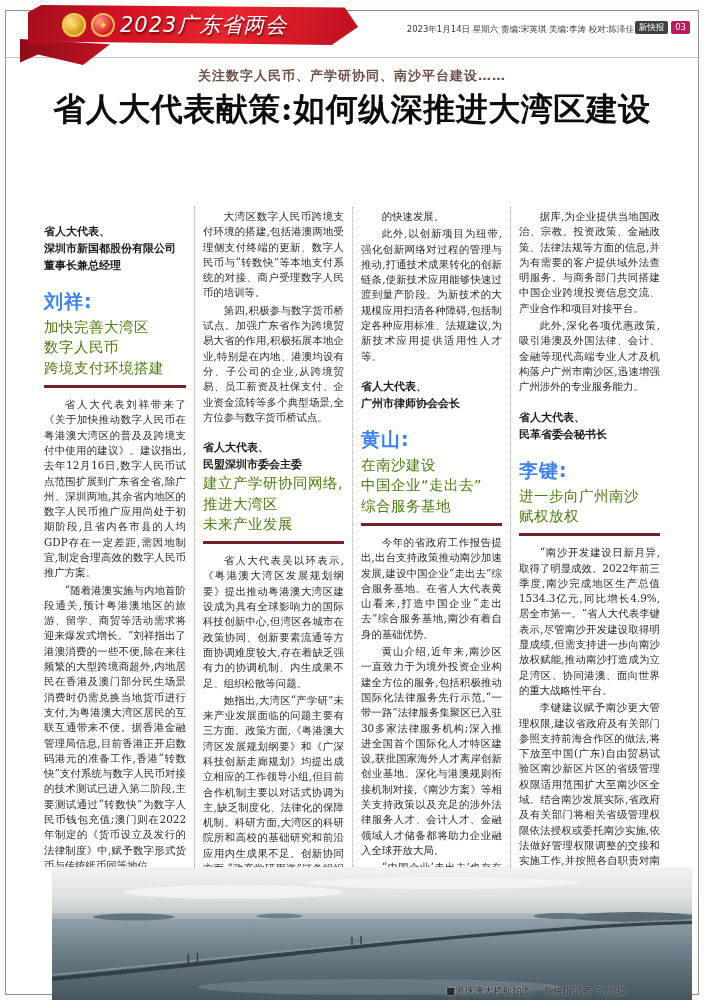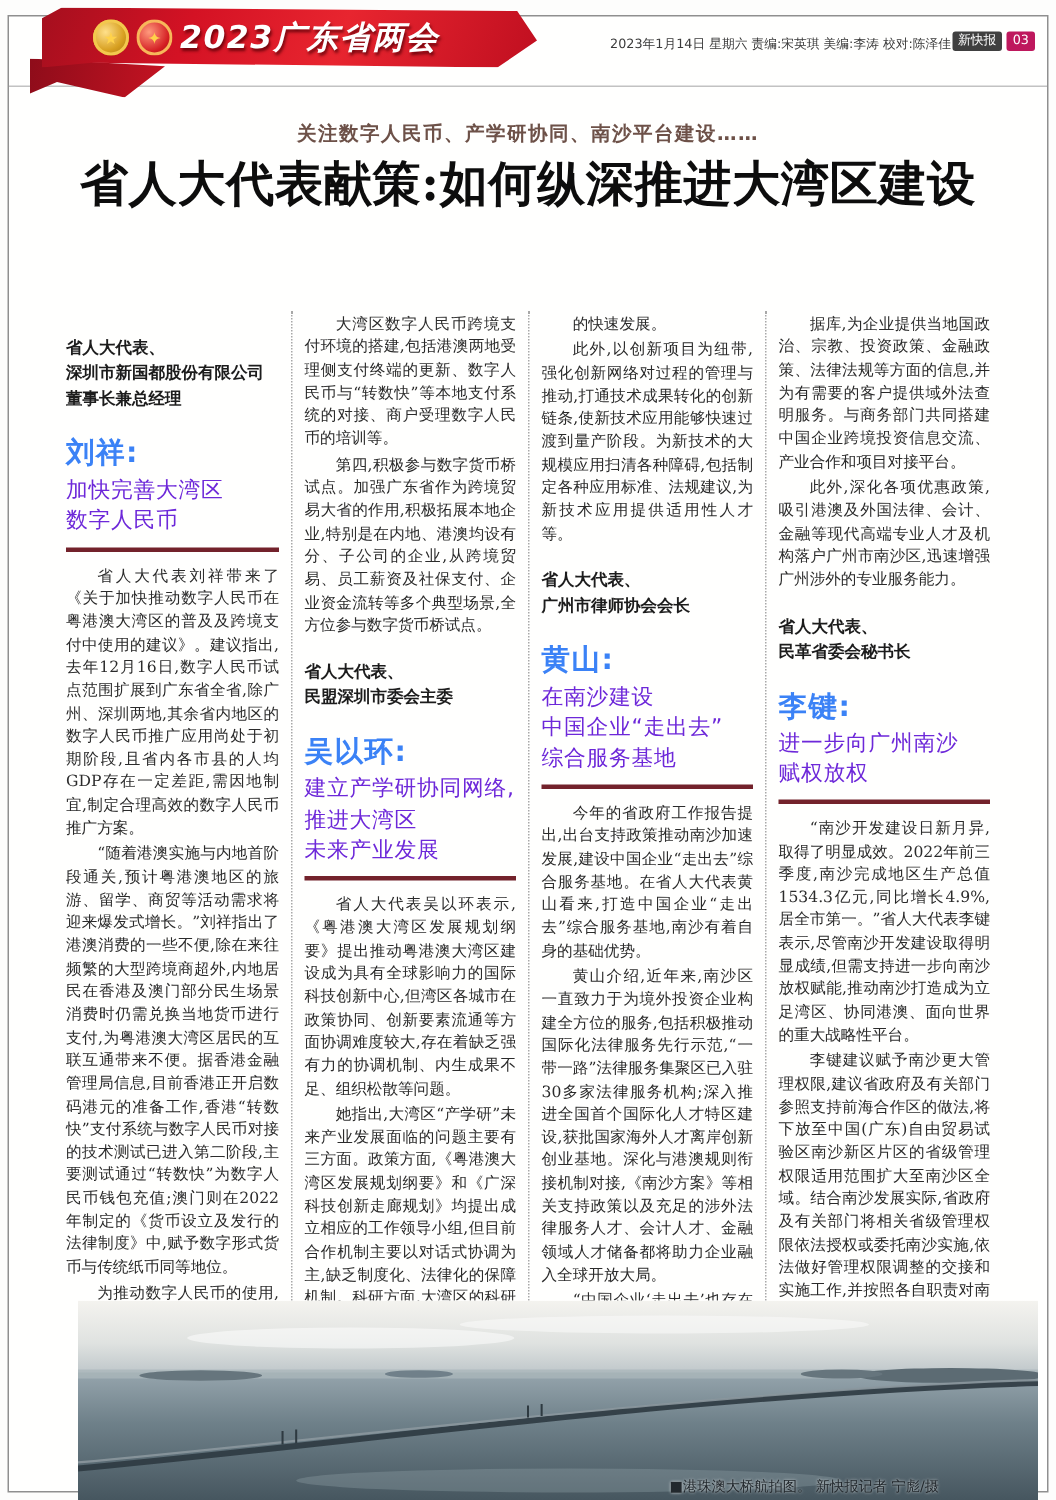--- a/index.html
+++ b/index.html
@@ -14,52 +14,52 @@
     background:linear-gradient(110deg,#a50f1e 0%,#d41224 30%,#e8252f 60%,#c00f20 100%);
     clip-path:polygon(0 18%,4% 0,96% 6%,100% 55%,92% 100%,10% 92%,0 100%);
     display:flex;align-items:center;padding-left:34px;box-shadow:0 2px 3px rgba(120,10,20,.4);}
   .banner-tail{position:absolute;left:14px;top:28px;width:90px;height:26px;
     background:linear-gradient(100deg,#8e0c1a,#c51322);
     clip-path:polygon(0 0,100% 20%,70% 100%,20% 60%,0 90%);}
   .emblem{width:24px;height:24px;border-radius:50%;margin-right:5px;flex:0 0 auto;
     display:flex;align-items:center;justify-content:center;font-size:11px;color:#ffd24a;}
   .emblem.nat{background:radial-gradient(circle at 35% 35%,#ffe08a,#d8a021 55%,#9c6a0c);box-shadow:0 0 0 2px #f3c84e inset;}
   .emblem.cppcc{background:radial-gradient(circle at 35% 35%,#ff9a7d,#d41d22 60%,#8e0c14);box-shadow:0 0 0 2px #f7b65a inset;}
-  .banner-title{color:#fff;font-size:21px;font-weight:bold;font-style:italic;letter-spacing:1px;
+  .banner-title{color:#fff;font-size:21px;font-weight:normal;font-style:italic;letter-spacing:1px;
     text-shadow:1px 2px 2px rgba(90,0,8,.8);white-space:nowrap;}
   .dateline{position:absolute;right:64px;top:13px;font-size:8.5px;color:#3a3a3a;white-space:nowrap;}
   .badges{position:absolute;right:8px;top:10px;display:flex;gap:3px;}
   .badge{font-size:8.5px;color:#fff;padding:2px 4px;border-radius:2px;line-height:1;}
   .badge.paper{background:#404040;}
   .badge.pageno{background:#be185d;}
 
   
   .headblock{position:absolute;left:0;right:0;top:47px;height:76px;text-align:center;}
-  .kicker{margin-top:22px;font-size:13px;font-weight:bold;color:#6d5148;letter-spacing:1px;}
+  .kicker{margin-top:9px;font-size:13px;font-weight:bold;color:#6d5148;letter-spacing:1px;}
   .headline{margin-top:3px;font-size:32px;font-weight:bold;color:#0d0d0d;
     font-family:"DejaVu Serif","Liberation Serif",serif;letter-spacing:.5px;white-space:nowrap;}
 
   
   .introwrap{position:absolute;left:98px;right:98px;top:128px;height:62px;display:flex;align-items:stretch;}
   .bracket{flex:0 0 13px;border-color:#8e2433;border-style:solid;}
   .bracket.l{border-width:5px 0 5px 6px;}
   .bracket.r{border-width:5px 6px 5px 0;}
   .intro{flex:1;padding:4px 12px 0 12px;font-size:10.5px;font-weight:bold;color:#433733;
     line-height:1.55;text-align:justify;text-indent:2em;font-family:"DejaVu Serif","Liberation Serif",serif;}
 
   
   .columns{position:absolute;left:30px;right:30px;top:196px;height:660px;display:flex;}
   .col{width:25%;height:100%;padding:2px 8px 0 8px;overflow:hidden;}
   .col + .col{border-left:1px dotted #a8a8a8;}
   .para{margin:0 0 2px 0;font-size:10.4px;line-height:1.47;color:#2b2b2b;text-align:justify;
     text-indent:2em;font-family:"DejaVu Serif","Liberation Serif",serif;}
   .profile{margin:14px 0 8px 0;}
   .role{font-size:11px;font-weight:bold;color:#1c1c1c;line-height:1.55;}
   .pname{font-size:19px;font-weight:bold;color:#3b82f6;margin:15px 0 2px 0;letter-spacing:1px;}
-  .ptopic{font-size:14.5px;color:#6d28d9;line-height:1.4;letter-spacing:.5px;}
+  .ptopic{font-size:14.5px;color:#4d7c0f;line-height:1.4;letter-spacing:.5px;}
   .prule{height:3px;background:#73222b;margin:7px 0 9px 0;}
 
   
   .photo{position:absolute;left:6px;right:6px;top:856px;height:133px;overflow:hidden;padding-left:40px;}
   .photo svg{display:block;width:100%;height:100%;}
   .caption{position:absolute;right:66px;bottom:2px;font-size:9.5px;color:#22282d;
     text-shadow:0 0 2px rgba(255,255,255,.8);}
 </style>
 </head>
 <body>
@@ -89,33 +89,33 @@
 
     <div class="columns">
         <div class="col">
           <div class="profile">
             <div class="role">省人大代表、</div>
             <div class="role">深圳市新国都股份有限公司</div>
             <div class="role">董事长兼总经理</div>
             <div class="pname">刘祥:</div>
             <div class="ptopic">加快完善大湾区</div>
             <div class="ptopic">数字人民币</div>
+            <div class="ptopic">跨境支付环境搭建</div>
             <div class="prule"></div>
           </div>
           <p class="para">省人大代表刘祥带来了《关于加快推动数字人民币在粤港澳大湾区的普及及跨境支付中使用的建议》。建议指出,去年12月16日,数字人民币试点范围扩展到广东省全省,除广州、深圳两地,其余省内地区的数字人民币推广应用尚处于初期阶段,且省内各市县的人均GDP存在一定差距,需因地制宜,制定合理高效的数字人民币推广方案。</p>
           <p class="para">“随着港澳实施与内地首阶段通关,预计粤港澳地区的旅游、留学、商贸等活动需求将迎来爆发式增长。”刘祥指出了港澳消费的一些不便,除在来往频繁的大型跨境商超外,内地居民在香港及澳门部分民生场景消费时仍需兑换当地货币进行支付,为粤港澳大湾区居民的互联互通带来不便。据香港金融管理局信息,目前香港正开启数码港元的准备工作,香港“转数快”支付系统与数字人民币对接的技术测试已进入第二阶段,主要测试通过“转数快”为数字人民币钱包充值;澳门则在2022年制定的《货币设立及发行的法律制度》中,赋予数字形式货币与传统纸币同等地位。</p>
           <p class="para">为推动数字人民币的使用,刘祥提出了四点建议。一是注重深入试点地区的数字人民币推广和运营。对于广东省内,可通过目前受众较广、参与度比较高的数字人民币红包、消费券等方式,以小额、高频的形式,加强广东省内经济较为薄弱地区的数字人民币使用和推广。</p>
         </div>
         <div class="col">
           <p class="para">大湾区数字人民币跨境支付环境的搭建,包括港澳两地受理侧支付终端的更新、数字人民币与“转数快”等本地支付系统的对接、商户受理数字人民币的培训等。</p>
           <p class="para">第四,积极参与数字货币桥试点。加强广东省作为跨境贸易大省的作用,积极拓展本地企业,特别是在内地、港澳均设有分、子公司的企业,从跨境贸易、员工薪资及社保支付、企业资金流转等多个典型场景,全方位参与数字货币桥试点。</p>
           <div class="profile">
             <div class="role">省人大代表、</div>
             <div class="role">民盟深圳市委会主委</div>
-            <div class="pname">吴以环:</div>
             <div class="ptopic">建立产学研协同网络,</div>
             <div class="ptopic">推进大湾区</div>
             <div class="ptopic">未来产业发展</div>
             <div class="prule"></div>
           </div>
           <p class="para">省人大代表吴以环表示,《粤港澳大湾区发展规划纲要》提出推动粤港澳大湾区建设成为具有全球影响力的国际科技创新中心,但湾区各城市在政策协同、创新要素流通等方面协调难度较大,存在着缺乏强有力的协调机制、内生成果不足、组织松散等问题。</p>
           <p class="para">她指出,大湾区“产学研”未来产业发展面临的问题主要有三方面。政策方面,《粤港澳大湾区发展规划纲要》和《广深科技创新走廊规划》均提出成立相应的工作领导小组,但目前合作机制主要以对话式协调为主,缺乏制度化、法律化的保障机制。科研方面,大湾区的科研院所和高校的基础研究和前沿应用内生成果不足。创新协同方面,“政产学研用资”链条组织松散。</p>
         </div>
         <div class="col">
           <p class="para">的快速发展。</p>

